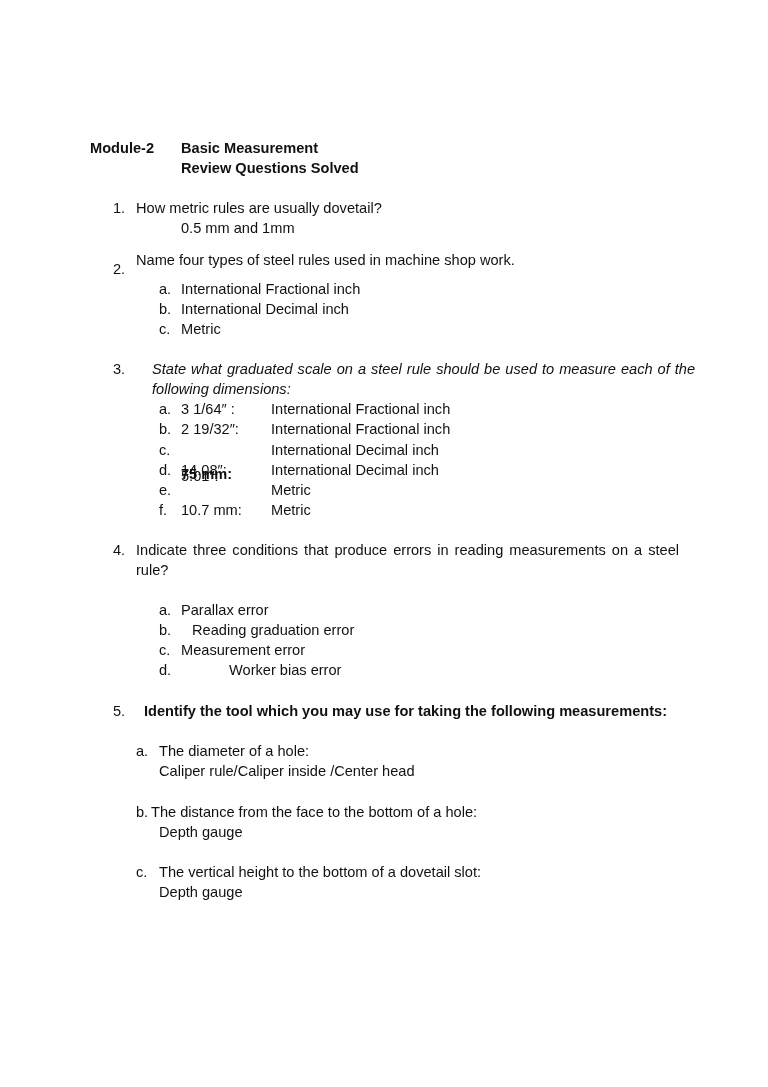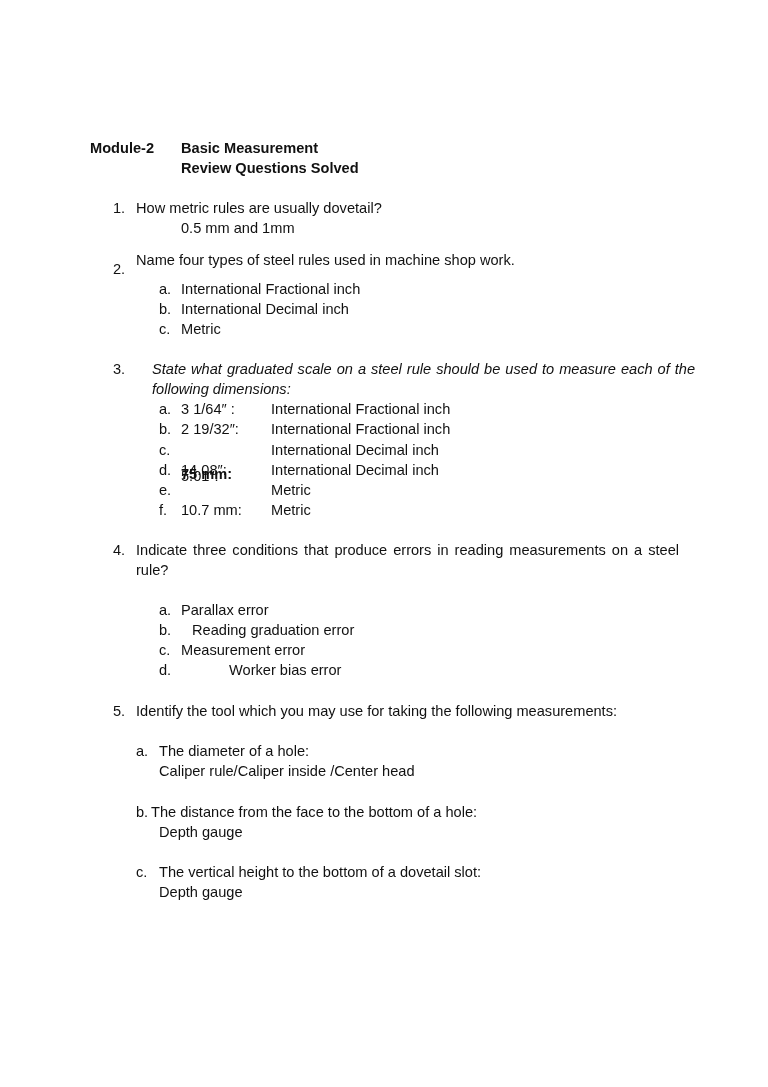--- a/index.html
+++ b/index.html
@@ -73,21 +73,21 @@
   <div class="abs" style="left:159px; top:620px;">b.</div>
   <div class="abs" style="left:192px; top:620px;">Reading graduation error</div>
   <div class="abs" style="left:159px; top:640px;">c.</div>
   <div class="abs" style="left:181px; top:640px;">Measurement error</div>
   <div class="abs" style="left:159px; top:660px;">d.</div>
   <div class="abs" style="left:181px; top:660px;margin-left:48px;">Worker bias error</div>
 </div>
 
 <div>
   <div class="abs" style="left:113px; top:701px;">5.</div>
-  <div class="abs" style="left:136px; top:701px;">Identify the tool which you may use for taking the following measurements:</div>
+  <div class="abs" style="left:144px; top:701px;font-weight:bold;">Identify the tool which you may use for taking the following measurements:</div>
 
   <div class="abs" style="left:136px; top:741px;">a.</div>
   <div class="abs" style="left:159px; top:741px;">The diameter of a hole:</div>
   <div class="abs" style="left:159px; top:761px;">Caliper rule/Caliper inside /Center head</div>
 
   <div class="abs" style="left:136px; top:802px;">b.</div>
   <div class="abs" style="left:151px; top:802px;">The distance from the face to the bottom of a hole:</div>
   <div class="abs" style="left:159px; top:822px;">Depth gauge</div>
 
   <div class="abs" style="left:136px; top:862px;">c.</div>

